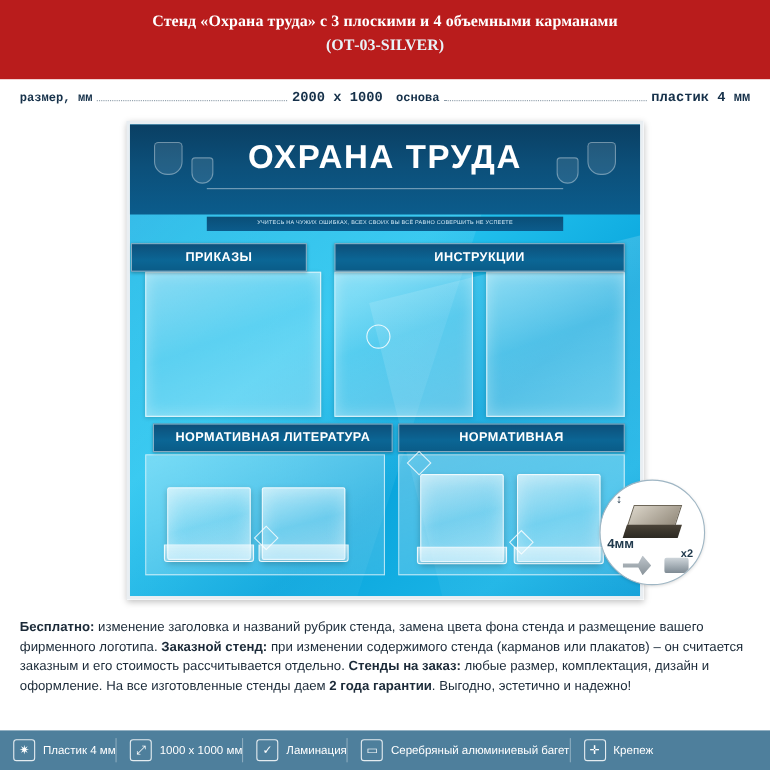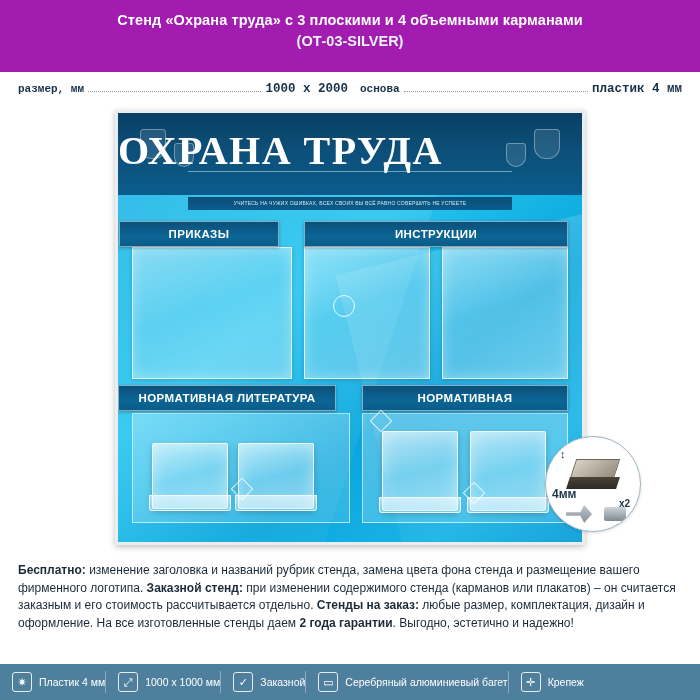--- a/index.html
+++ b/index.html
@@ -8,24 +8,25 @@
     width: 700px; height: 700px;
     font-family: "Liberation Sans", sans-serif;
     background: #ffffff;
     position: relative;
     overflow: hidden;
   }
 
   
   .header {
     position: absolute; left:0; top:0; width:700px; height:72px;
-    background: #a21caf;
+    background: #b91c1c;
     color: #ffffff;
     text-align:center;
     padding-top: 10px;
+    font-family: Liberation Serif, serif;
   }
   .header .title {
     font-size: 14.5px; font-weight: bold; line-height: 20px;
     letter-spacing: 0.1px;
   }
   .header .subtitle {
     font-size: 14.5px; font-weight: bold; line-height: 22px;
     color: #e9f2f7;
   }
 
@@ -68,22 +69,22 @@
   }
 
   
   .stand-head {
     position:absolute; left:0; top:0; width: 464px; height: 82px;
     background: linear-gradient(180deg,#0a3f63 0%, #0c4f79 45%, #0b5c8c 100%);
     z-index: 3;
   }
   .stand-head .htitle {
     position:absolute; left:0; right:0; top:14px;
-    color:#ffffff; font-weight:bold;
-    font-size: 40px; letter-spacing: 1.5px; font-family: Liberation Serif, serif;
+    text-align:center; color:#ffffff; font-weight:bold;
+    font-size: 30px; letter-spacing: 1.5px;
   }
   .stand-head .hrule {
     position:absolute; left: 70px; right:70px; top: 58px; height:1px;
     background: rgba(255,255,255,.45);
   }
   .shield {
     position:absolute; top: 16px; width: 26px; height: 30px;
     background: rgba(255,255,255,.10);
     border: 1px solid rgba(255,255,255,.35);
     border-radius: 4px 4px 12px 12px;
@@ -106,21 +107,21 @@
     position:absolute; height: 26px; z-index: 4;
     background: linear-gradient(180deg,#0d4f7a 0%, #0b6695 60%, #0a5c88 100%);
     border: 1px solid rgba(255,255,255,.5);
     color:#fff; font-weight:bold; font-size: 11.5px;
     display:flex; align-items:center; justify-content:center;
     letter-spacing: .4px;
     box-shadow: 0 1px 3px rgba(0,0,0,.3);
   }
   .sec-orders  { left: 1px;  top: 108px; width: 160px; }
   .sec-info    { left: 186px; top: 108px; width: 264px; }
-  .sec-norm    { left: 0;  top: 272px; width: 218px; }
+  .sec-norm    { left: 21px;  top: 272px; width: 218px; }
   .sec-instr   { left: 244px; top: 272px; width: 206px; }
 
   
   .pocket-flat {
     position:absolute; z-index: 3;
     background: linear-gradient(160deg, rgba(255,255,255,.42), rgba(255,255,255,.18) 45%, rgba(255,255,255,.30));
     border: 1px solid rgba(255,255,255,.75);
     box-shadow: 0 1px 4px rgba(0,0,0,.18), inset 0 0 14px rgba(255,255,255,.35);
   }
   .p-a4-1 { left: 14px;  top: 134px; width: 160px; height: 132px; }
@@ -233,21 +234,21 @@
 
 <div class="header">
   <div class="title">Стенд «Охрана труда» с 3 плоскими и 4 объемными карманами</div>
   <div class="subtitle">(ОТ-03-SILVER)</div>
 </div>
 
 <div class="specs">
   <div class="spec-col left">
     <span class="spec-label">размер, мм</span>
     <span class="dots"></span>
-    <span class="spec-value">1000 х 2000</span>
+    <span class="spec-value">2000 х 1000</span>
   </div>
   <div class="spec-col right">
     <span class="spec-label">основа</span>
     <span class="dots"></span>
     <span class="spec-value">пластик 4 мм</span>
   </div>
 </div>
 
 <div class="board-wrap">
   <div class="board">
@@ -317,21 +318,21 @@
     <span>Пластик 4 мм</span>
   </div>
   <div class="f-sep"></div>
   <div class="f-item">
     <span class="f-icon">⤢</span>
     <span>1000 x 1000 мм</span>
   </div>
   <div class="f-sep"></div>
   <div class="f-item">
     <span class="f-icon">✓</span>
-    <span>Заказной</span>
+    <span>Ламинация</span>
   </div>
   <div class="f-sep"></div>
   <div class="f-item">
     <span class="f-icon">▭</span>
     <span>Серебряный алюминиевый багет</span>
   </div>
   <div class="f-sep"></div>
   <div class="f-item">
     <span class="f-icon">✛</span>
     <span>Крепеж</span>

